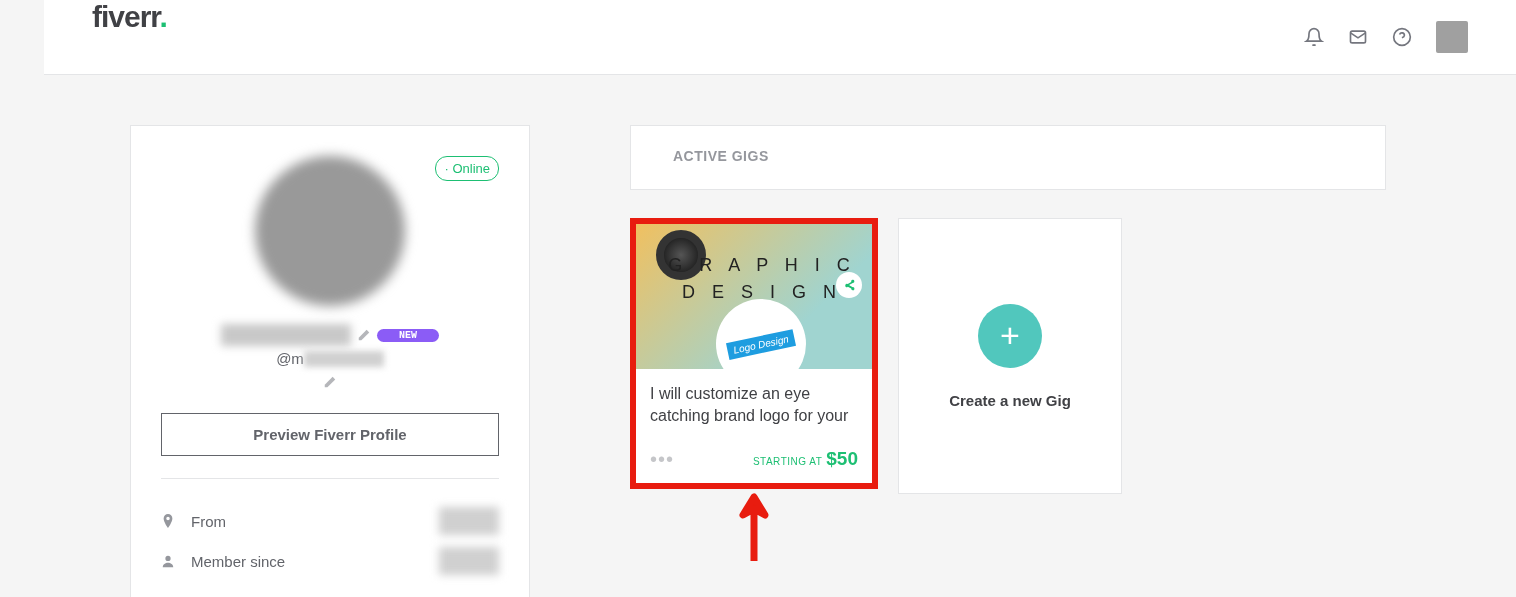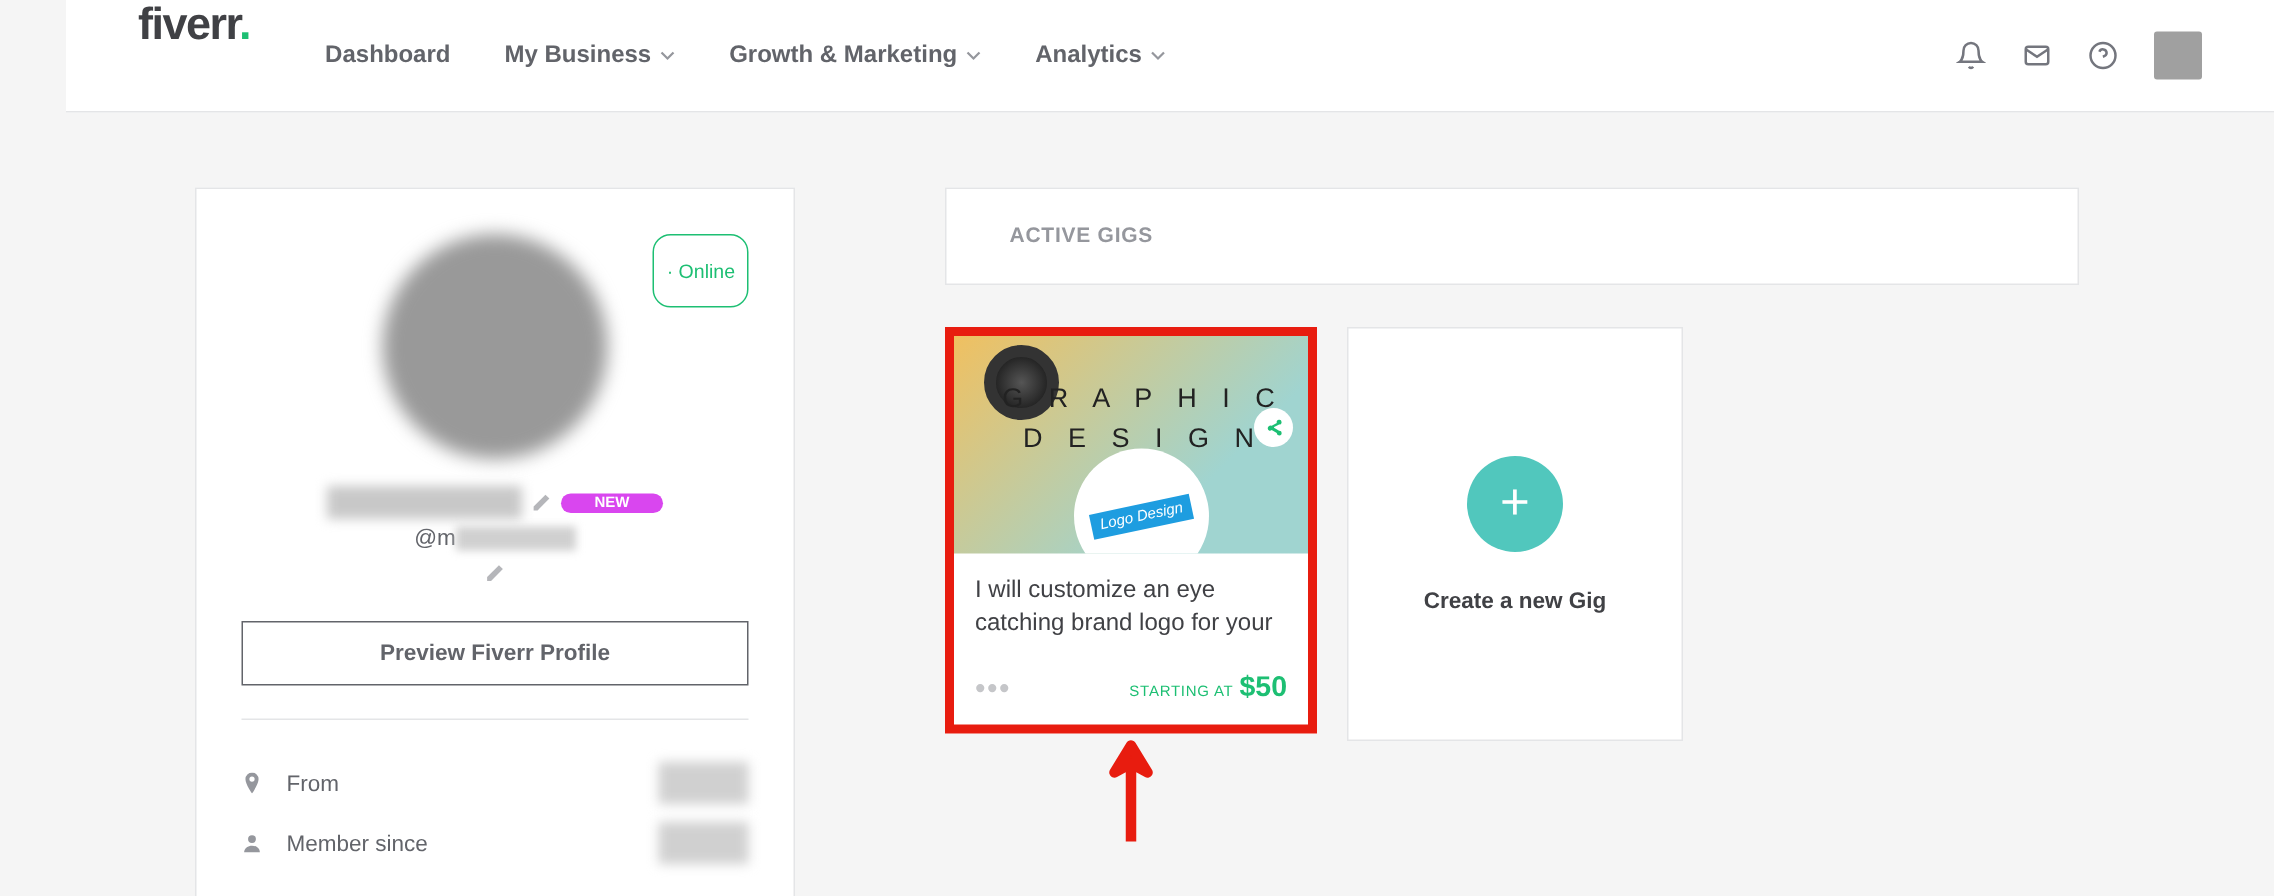--- a/index.html
+++ b/index.html
@@ -9,26 +9,26 @@
 .logo-dot { color: #1dbf73; }
 .nav { display: flex; gap: 36px; margin-left: 50px; }
 .nav-item { color: #62646a; font-weight: 700; font-size: 16px; display: flex; align-items: center; gap: 6px; cursor: pointer; }
 .chevron { width: 10px; height: 10px; fill: #95979d; }
 .header-right { margin-left: auto; display: flex; align-items: center; gap: 24px; }
 .icon-btn { width: 20px; height: 20px; fill: none; stroke: #74767e; stroke-width: 2; cursor: pointer; }
 .avatar-h { width: 32px; height: 32px; background: #a0a0a0; border-radius: 2px; }
 .main { display: flex; gap: 100px; padding: 50px 130px; align-items: flex-start; }
 .profile-card { width: 400px; background: #fff; border: 1px solid #e4e5e7; padding: 30px; }
 .profile-inner { position: relative; display: flex; flex-direction: column; align-items: center; }
-.status-badge { position: absolute; right: 0; top: 0; border: 1px solid #1dbf73; color: #1dbf73; font-size: 13px; padding: 16px 8px; border-radius: 12px; }
+.status-badge { position: absolute; right: 0; top: 0; border: 1px solid #1dbf73; color: #1dbf73; font-size: 13px; padding: 4px 8px; border-radius: 12px; }
 .avatar-lg { width: 150px; height: 150px; background: #999; border-radius: 50%; filter: blur(6px); }
 .name-row { display: flex; align-items: center; gap: 6px; margin-top: 18px; }
 .name-blur { width: 130px; height: 22px; background: #c8c8c8; filter: blur(4px); }
 .edit-icon { width: 14px; height: 14px; fill: #b5b6ba; cursor: pointer; }
-.new-badge { background: #d946ef; color: #fff; font-size: 10px; font-weight: 700; padding: 1px 22px; border-radius: 9px; }
+.new-badge { background: #8b5cf6; color: #fff; font-size: 10px; font-weight: 700; padding: 1px 22px; border-radius: 9px; font-family: Liberation Mono, monospace; }
 .handle-row { display: flex; align-items: center; margin-top: 4px; color: #62646a; font-size: 15px; }
 .handle-blur { width: 80px; height: 16px; background: #d0d0d0; filter: blur(3px); }
 .edit-row { margin-top: 8px; }
 .preview-btn { margin-top: 20px; width: 100%; padding: 12px; border: 1px solid #62646a; background: #fff; color: #62646a; font-weight: 700; font-size: 15px; border-radius: 0; cursor: pointer; }
 .divider { width: 100%; border-top: 1px solid #e4e5e7; margin: 22px 0; }
 .info-row { width: 100%; display: flex; align-items: center; gap: 16px; color: #62646a; font-size: 15px; padding: 6px 0; }
 .info-icon { width: 14px; height: 14px; fill: #95979d; }
 .info-blur { margin-left: auto; width: 60px; height: 28px; background: #d0d0d0; filter: blur(4px); }
 .gigs-section { flex: 1; }
 .tabs { background: #fff; border: 1px solid #e4e5e7; display: flex; padding: 0 28px; }
@@ -55,43 +55,20 @@
 .new-gig-label { margin-top: 24px; font-weight: 700; color: #404145; font-size: 15px; }
 .arrow-annot { position: relative; width: 248px; display: flex; justify-content: center; margin-top: 4px; }
 .arrow-annot svg { width: 34px; height: 70px; }
 </style>
 </head>
 <body>
 
 <div class="header">
   <div class="logo">
     <span>fiverr</span><span class="logo-dot">.</span>
-  </div>
-  <div class="nav">
-    <div class="nav-item">
-        <span>Dashboard</span>
-      </div>
-    <div class="nav-item">
-        <span>My Business</span>
-        <svg class="chevron" viewBox="0 0 10 10">
-          <path d="M1 3l4 4 4-4" stroke="#95979d" stroke-width="1.5" fill="none"></path>
-        </svg>
-      </div>
-    <div class="nav-item">
-        <span>Growth &amp; Marketing</span>
-        <svg class="chevron" viewBox="0 0 10 10">
-          <path d="M1 3l4 4 4-4" stroke="#95979d" stroke-width="1.5" fill="none"></path>
-        </svg>
-      </div>
-    <div class="nav-item">
-        <span>Analytics</span>
-        <svg class="chevron" viewBox="0 0 10 10">
-          <path d="M1 3l4 4 4-4" stroke="#95979d" stroke-width="1.5" fill="none"></path>
-        </svg>
-      </div>
   </div>
   <div class="header-right">
     <svg class="icon-btn" viewBox="0 0 24 24">
         <path d="M18 8A6 6 0 006 8c0 7-3 9-3 9h18s-3-2-3-9M13.7 21a2 2 0 01-3.4 0"></path>
       </svg>
     <svg class="icon-btn" viewBox="0 0 24 24">
         <rect x="3" y="5" width="18" height="14" rx="2"></rect>
         <path d="M3 7l9 6 9-6"></path>
       </svg>
     <svg class="icon-btn" viewBox="0 0 24 24">

